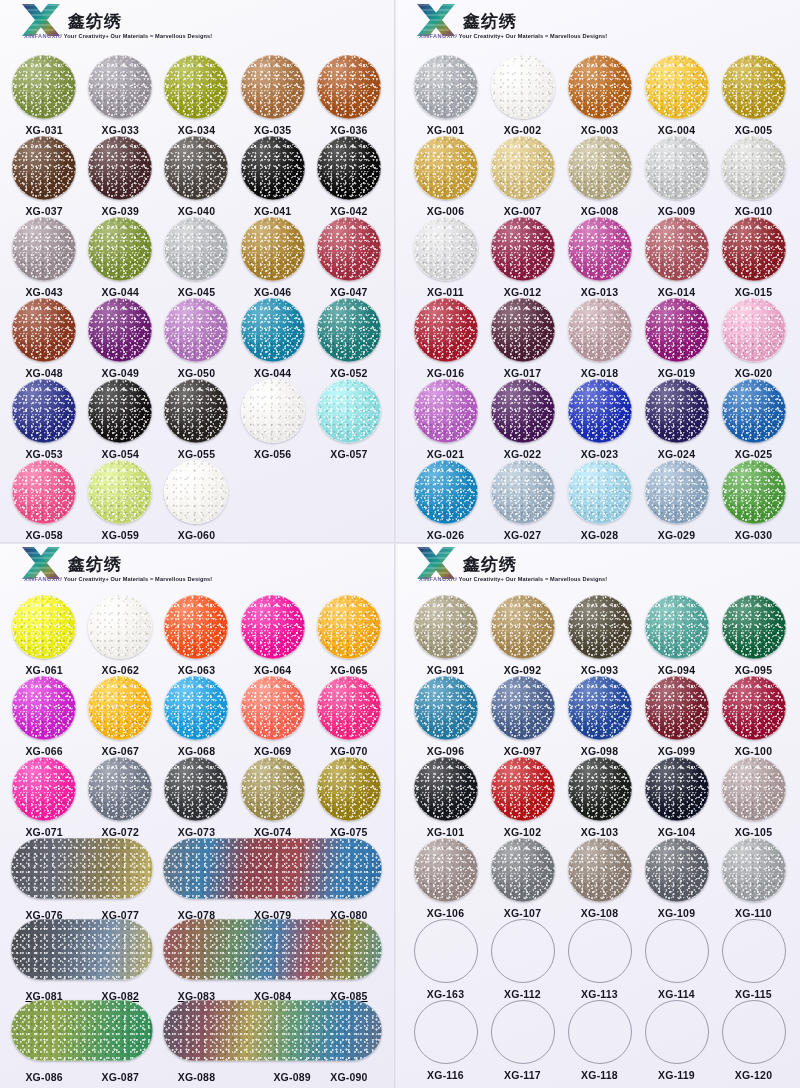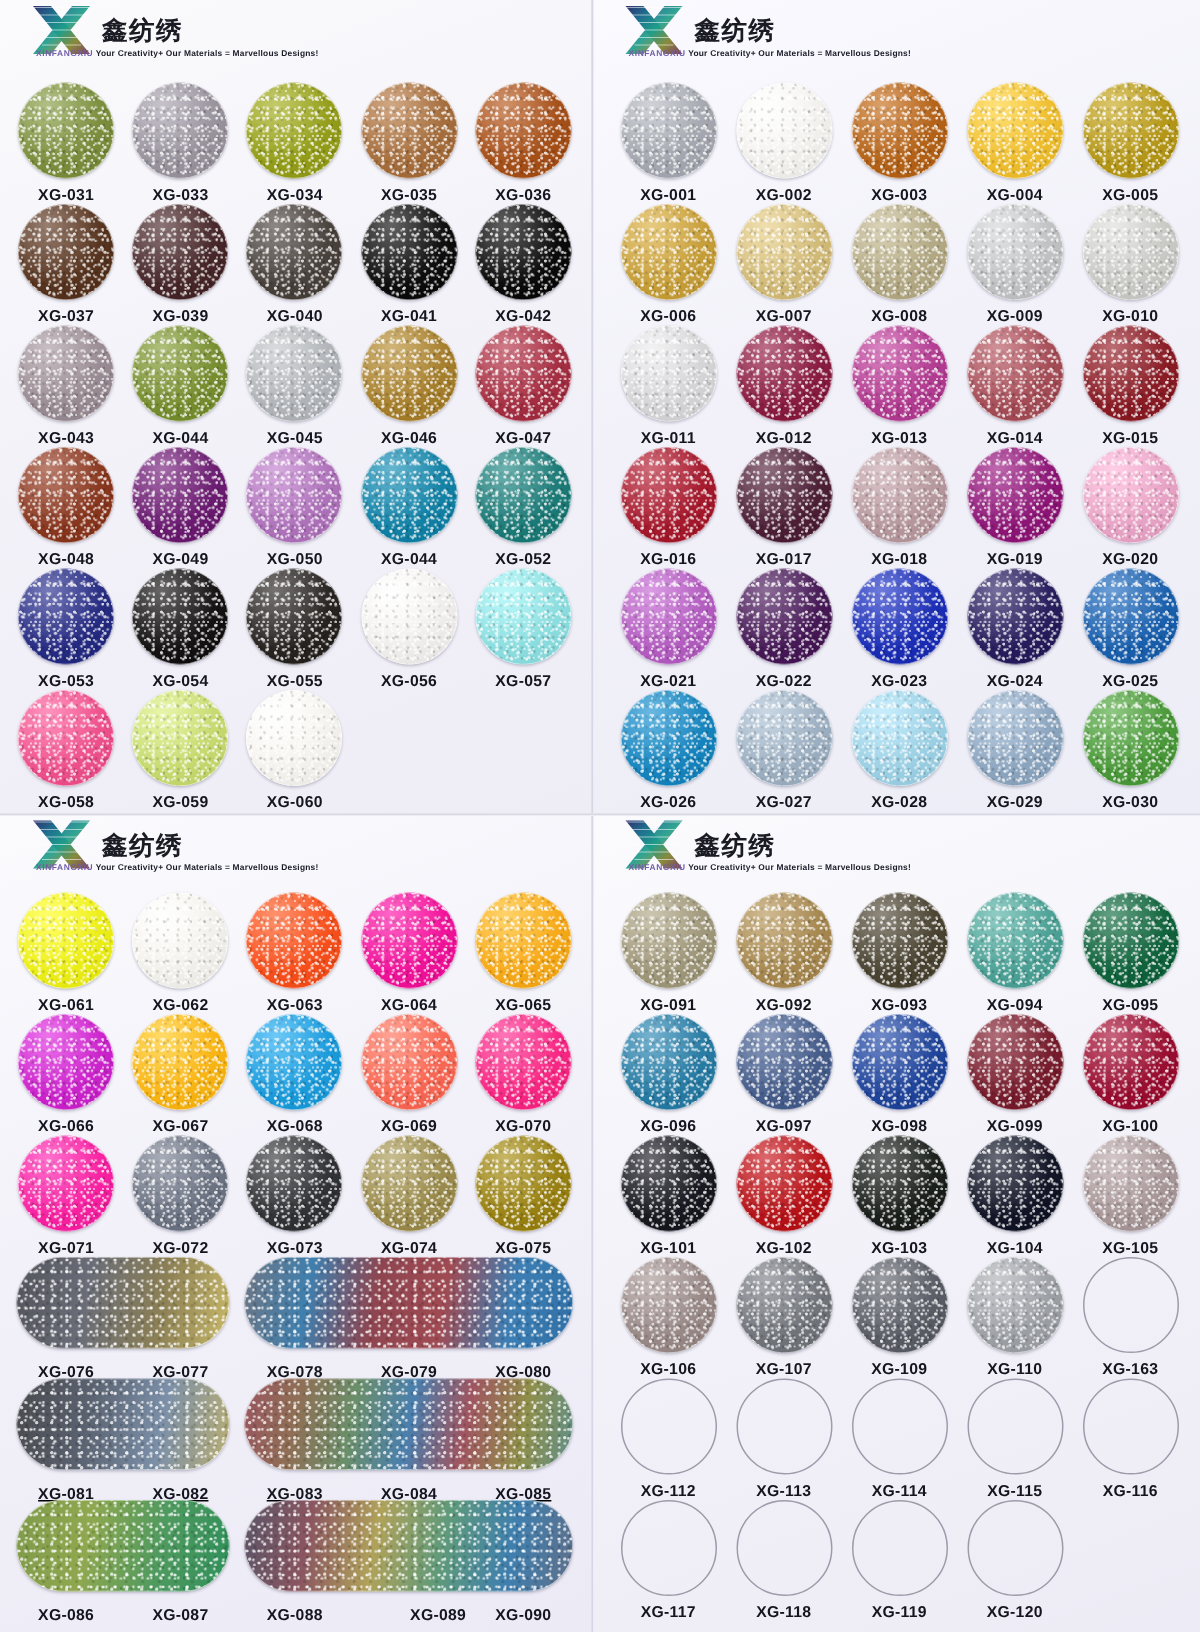--- a/index.html
+++ b/index.html
@@ -661,20 +661,24 @@
         </div>
         <div class="cell">
           <div class="swatch" style="background: radial-gradient(circle at 32% 26%, rgb(177, 162, 160) 0%, rgb(155, 140, 138) 48%, rgb(139, 124, 122) 100%);"></div>
           <div class="caption">XG-106</div>
         </div>
         <div class="cell">
           <div class="swatch" style="background: radial-gradient(circle at 32% 26%, rgb(138, 141, 148) 0%, rgb(116, 119, 126) 48%, rgb(100, 103, 110) 100%);"></div>
           <div class="caption">XG-107</div>
         </div>
         <div class="cell">
+          <div class="swatch" style="background: radial-gradient(circle at 32% 26%, rgb(164, 150, 139) 0%, rgb(142, 128, 117) 48%, rgb(126, 112, 101) 100%);"></div>
+          <div class="caption">XG-108</div>
+        </div>
+        <div class="cell">
           <div class="swatch" style="background: radial-gradient(circle at 32% 26%, rgb(115, 118, 127) 0%, rgb(93, 96, 105) 48%, rgb(77, 80, 89) 100%);"></div>
           <div class="caption">XG-109</div>
         </div>
         <div class="cell">
           <div class="swatch" style="background: radial-gradient(circle at 32% 26%, rgb(181, 184, 189) 0%, rgb(159, 162, 167) 48%, rgb(143, 146, 151) 100%);"></div>
           <div class="caption">XG-110</div>
         </div>
         <div class="cell">
           <div class="swatch empty"></div>
           <div class="caption">XG-163</div>

